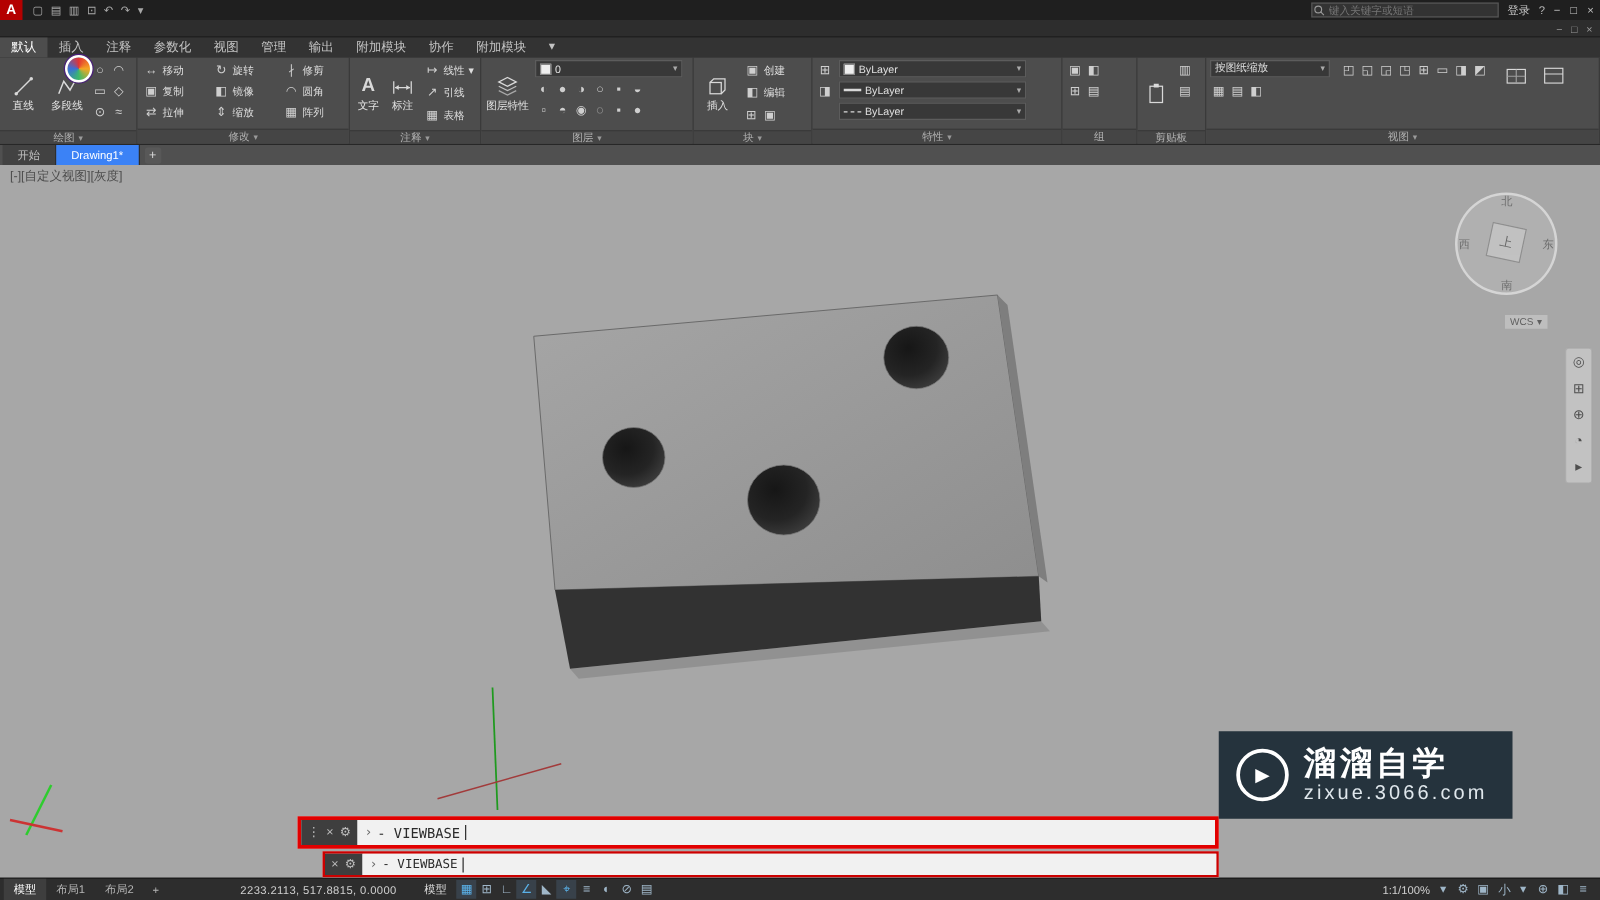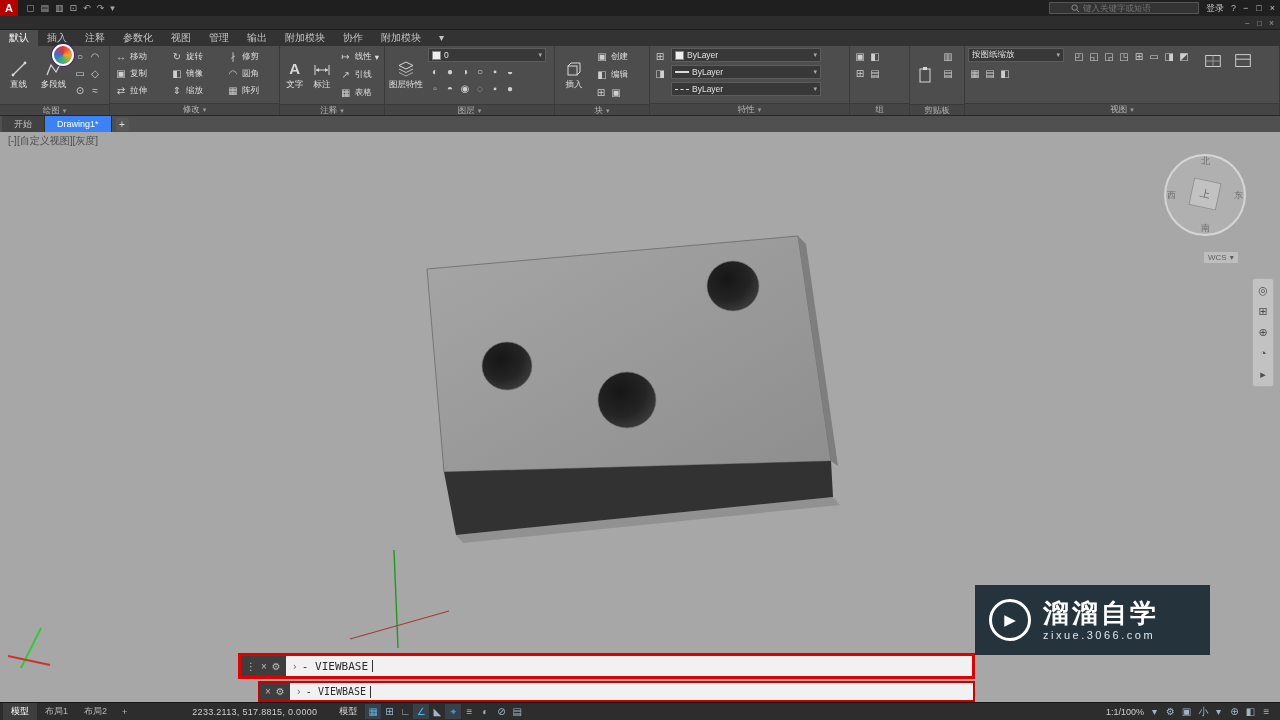--- a/index.html
+++ b/index.html
@@ -7,21 +7,21 @@
   font-family:"Liberation Sans","DejaVu Sans",sans-serif}
 .app{position:relative;width:1280px;height:720px;display:flex;flex-direction:column}
 
 
 .titlebar{height:16px;background:#1f1f1f;display:flex;align-items:center;color:#b9b9b9;font-size:9px;position:relative;flex:0 0 auto}
 .logo{width:18px;height:16px;background:#b40000;color:#fff;font-weight:bold;display:flex;align-items:center;justify-content:center;font-size:11px}
 .qat{display:flex;gap:6px;margin-left:8px;color:#a8a8a8;font-size:9px;align-items:center}
 .qi{cursor:default}
 .title-center{position:absolute;left:0;right:0;text-align:center;color:#cfcfcf;font-size:9.5px;pointer-events:none}
 .tb-right{margin-left:auto;display:flex;align-items:center;gap:7px;padding-right:5px;z-index:2}
-.searchbox{width:150px;height:12px;background:#333;border:1px solid #555;display:flex;align-items:center;gap:3px;padding:0 21px}
+.searchbox{width:150px;height:12px;background:#333;border:1px solid #555;display:flex;align-items:center;gap:3px;padding:0 1px}
 .searchinput{flex:1;background:transparent;border:none;outline:none;color:#9a9a9a;font-size:8.5px;font-family:inherit;min-width:0}
 .signin{color:#c4c4c4}
 .winctl{display:flex;gap:8px;color:#c4c4c4;font-size:9px}
 
 
 .menubar{height:14px;background:#2d2d2d;border-bottom:1px solid #1c1c1c;display:flex;align-items:center;font-size:9.5px;color:#c9c9c9;flex:0 0 auto}
 .mlist{display:flex;height:14px}
 .mitem{padding:0 7px;height:14px;display:flex;align-items:center;cursor:default}
 .mb-right{margin-left:auto;display:flex;gap:7px;padding-right:6px;color:#9a9a9a;font-size:8.5px}
 
@@ -70,21 +70,21 @@
 .cmd2{left:258px;top:549px;width:717px;height:21px;border-width:2px;border-color:#cc0000}
 .cmdgrip{background:#3e3e3e;display:flex;align-items:center;gap:5px;padding:0 5px;color:#bbb;font-size:10px}
 .cmdfield{flex:1;display:flex;align-items:center;gap:4px;padding:0 6px;font-family:"DejaVu Sans Mono","Liberation Mono",monospace;font-size:11px;color:#2b2b2b;background:#f1f1f1}
 .cmd2 .cmdfield{font-size:10px}
 .pr{color:#666;font-size:10px}
 .caret{width:1px;height:12px;background:#333}
 
 .tutor{position:absolute;left:975px;top:453px;width:235px;height:70px;background:#25333d;display:flex;align-items:center;gap:12px;padding:0 14px}
 .ring{width:42px;height:42px;border-radius:50%;border:3px solid #fff;display:flex;align-items:center;justify-content:center;color:#fff;font-size:15px;flex:0 0 auto}
 .t1{font-size:26px;color:#fff;font-weight:bold;letter-spacing:3px;line-height:1.1}
-.t2{font-size:11px;color:#dfe7ec;letter-spacing:2.5px;margin-top:2px}
+.t2{font-size:16px;color:#dfe7ec;letter-spacing:2.5px;margin-top:2px}
 
 .brand-tl{position:absolute;left:52px;top:44px;display:flex;align-items:center;gap:7px;z-index:60;pointer-events:none}
 .brand-ic{width:22px;height:22px;border-radius:50%;background:conic-gradient(#e23333,#f5a623,#3cb96a,#3a6fd8,#e23333);border:2px solid #fff;box-shadow:0 0 0 1px #4b1f7e}
 .brand-txt{font-size:30px;font-weight:bold;color:#fff;letter-spacing:1px;
  text-shadow:2px 2px 0 #4b1f7e,-2px -2px 0 #4b1f7e,2px -2px 0 #4b1f7e,-2px 2px 0 #4b1f7e,0 2px 0 #4b1f7e,2px 0 0 #4b1f7e,0 -2px 0 #4b1f7e,-2px 0 0 #4b1f7e}
 
 .viewcube{position:absolute;left:1164px;top:22px;width:82px;height:82px;opacity:.8}
 .vc-ring{position:absolute;inset:0;border-radius:50%;border:2px solid rgba(250,250,250,.65);background:rgba(215,215,215,.25)}
 .vc-cube{position:absolute;left:27px;top:26px;width:28px;height:28px;background:#c9c9c9;border:1px solid #8a8a8a;display:flex;align-items:center;justify-content:center;font-size:10px;color:#555;transform:rotate(12deg)}
 .vc-c{position:absolute;font-size:9px;color:rgba(80,80,80,.85)}

